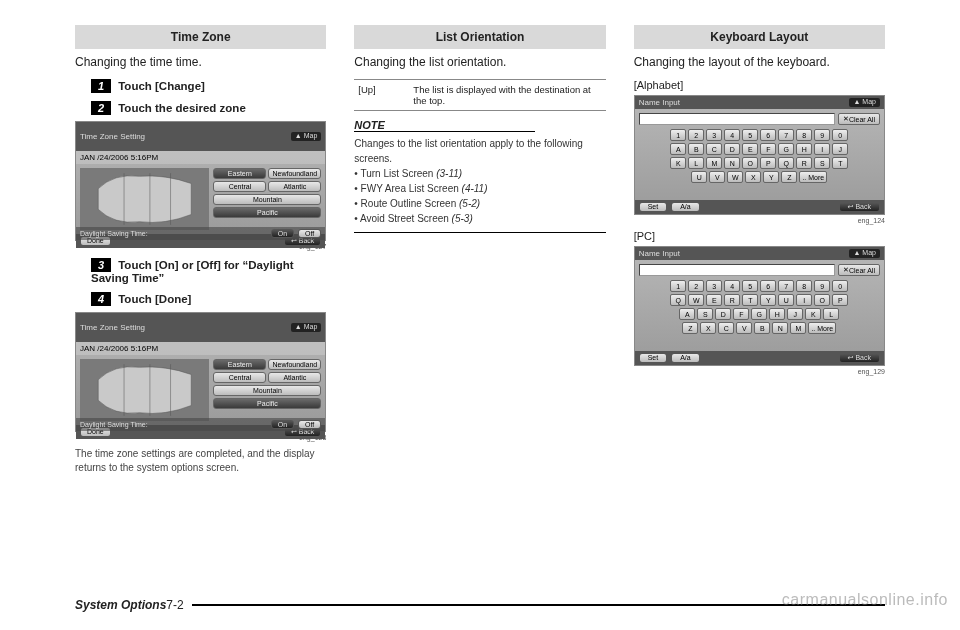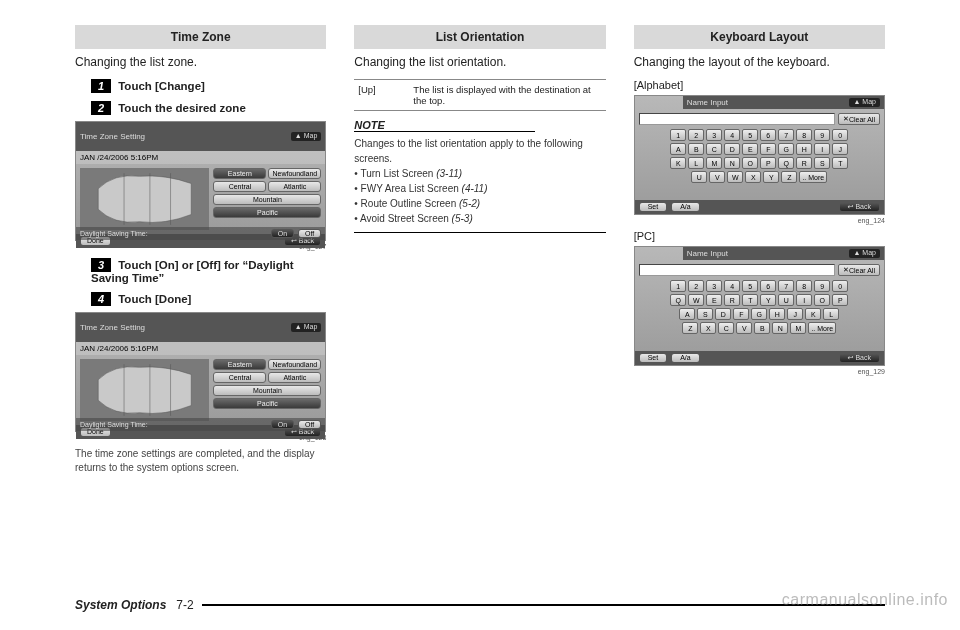--- a/index.html
+++ b/index.html
@@ -148,21 +148,21 @@
   
   .kb-shot {
     border:1px solid #888;
     background:linear-gradient(#b8b8b8,#9a9a9a);
     height:120px;
     font-size:8px; color:#000;
     position:relative;
   }
   .kb-title {
     background:#555; color:#ddd; padding:2px 4px; font-size:8px;
-    display:flex; justify-content:space-between;margin-left:48px;
+    display:flex; justify-content:space-between;
   }
   .kb-input-row {
     display:flex; gap:3px; padding:4px;
   }
   .kb-input {
     flex:1; background:#fff; border:1px inset #999; height:12px;
   }
   .kb-clear {
     background:linear-gradient(#e8e8e8,#bcbcbc); border:1px solid #666;
     border-radius:2px; font-size:7px; padding:0 4px;
@@ -191,39 +191,39 @@
   }
   .kb-fbtn.dark { background:linear-gradient(#555,#222); color:#ddd;}
   .kl-label { font-size:11px; margin:6px 0 4px 0;}
   
   .page-footer {
     position:absolute;
     bottom:18px; left:75px; right:75px;
     display:flex; align-items:center;
   }
   .pf-title { font-weight:bold; font-style:italic; font-size:12px;}
-  .pf-num { font-size:12px; margin-left:10px;}
+  .pf-num { font-size:12px; }
   .pf-line { flex:1; height:2px; background:#000; margin-left:8px;}
   .watermark {
     position:absolute;
     bottom:21px; right:12px;
     font-size:16px;
     color:rgba(120,120,120,0.5);
     letter-spacing:.5px;
     margin-left:26px;
   }
 </style>
 </head>
 <body>
 
 <div class="columns">
 
   <div class="col">
     <div class="section-header">Time Zone</div>
-    <div class="intro">Changing the list zone.</div>
+    <div class="intro">Changing the time time.</div>
 
     <div class="step"><span class="num">1</span> <span>Touch [Change]</span></div>
     <div class="step"><span class="num">2</span> <span>Touch the desired zone</span></div>
 
     <div class="shot tz-shot">
       <div class="tz-title">
         <span>Time Zone Setting</span>
         <span class="tz-btn-map">▲ <span>Map</span></span>
       </div>
       <div class="tz-date">JAN /24/2006     5:16PM</div>

